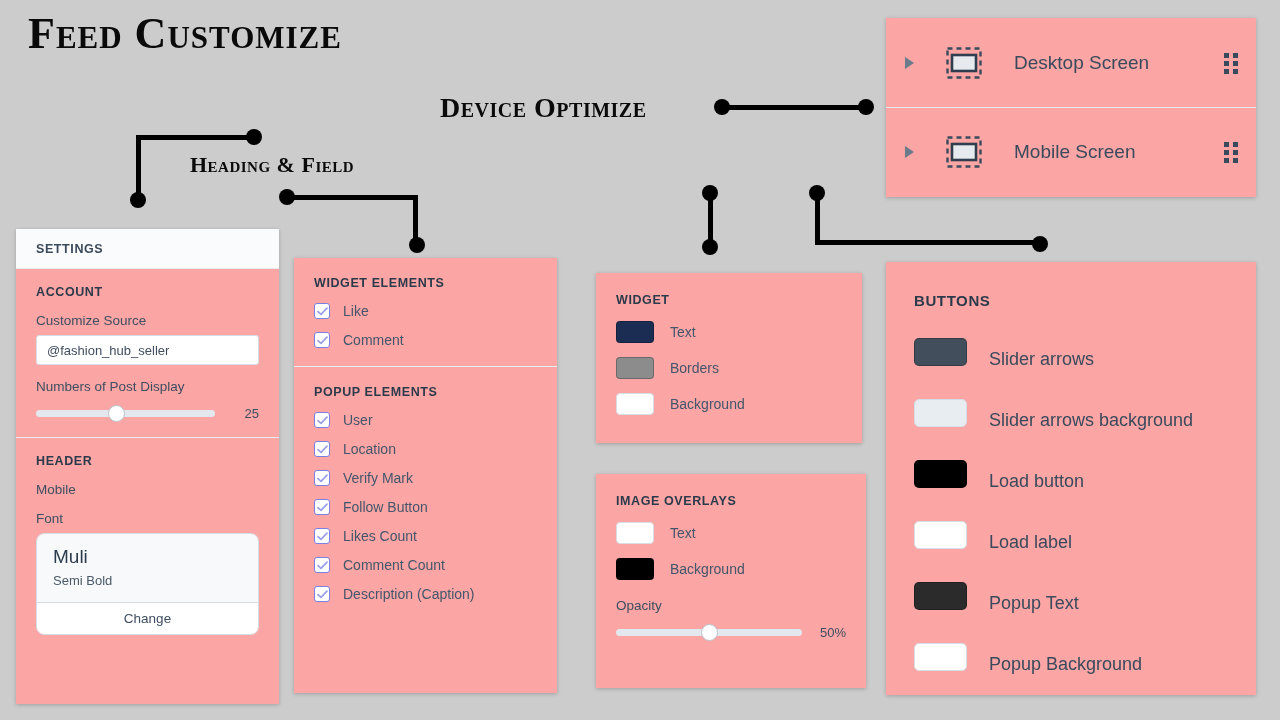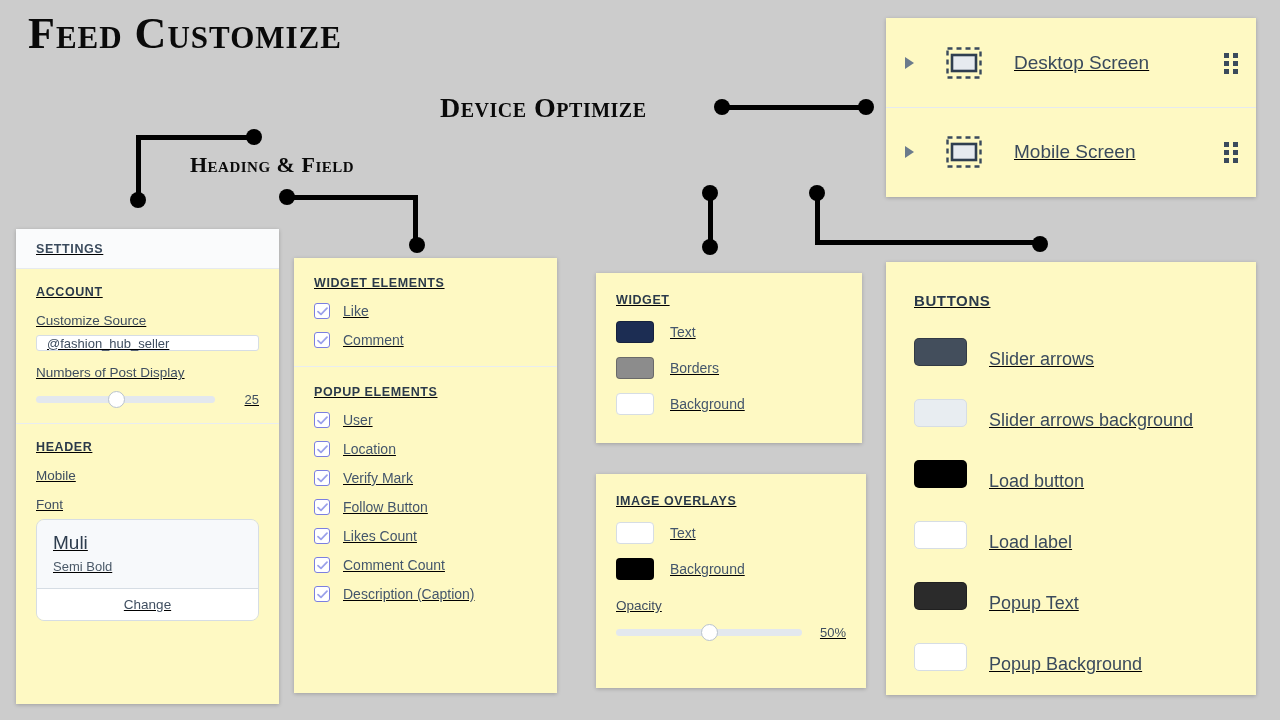--- a/index.html
+++ b/index.html
@@ -49,24 +49,23 @@
   .dot {
     position: absolute;
     width: 16px; height: 16px;
     border-radius: 50%;
     background: #000;
   }
 
   
   .card {
     position: absolute;
-    background: #fef9c3;
+    background: #fca5a5;
     box-shadow: 0 1px 4px rgba(0,0,0,0.22);
     box-sizing: border-box;
-    text-decoration: underline;
   }
   .section-title {
     font-size: 12.5px;
     font-weight: bold;
     letter-spacing: 0.6px;
     color: #2b3a4a;
     text-transform: uppercase;
   }
 
   
@@ -113,21 +112,21 @@
   }
   .settings-head .section-title { color:#3a4a5c; font-weight:bold; }
   .sec { padding: 16px 20px 16px 20px; }
   .sec + .sec { border-top: 1px solid #e9edf1; }
   .field-label {
     font-size: 13.5px;
     color: #3f4e60;
     margin: 14px 0 7px 0;
   }
   .text-input {
-    height: 16px;
+    height: 30px;
     border: 1px solid #d6dde4;
     border-radius: 3px;
     display: flex; align-items: center;
     padding: 0 10px;
     font-size: 13px;
     color: #3f4e60;
     background: #fff;
     box-sizing: border-box;
   }
   .slider-row { display:flex; align-items:center; margin-top: 12px; }

